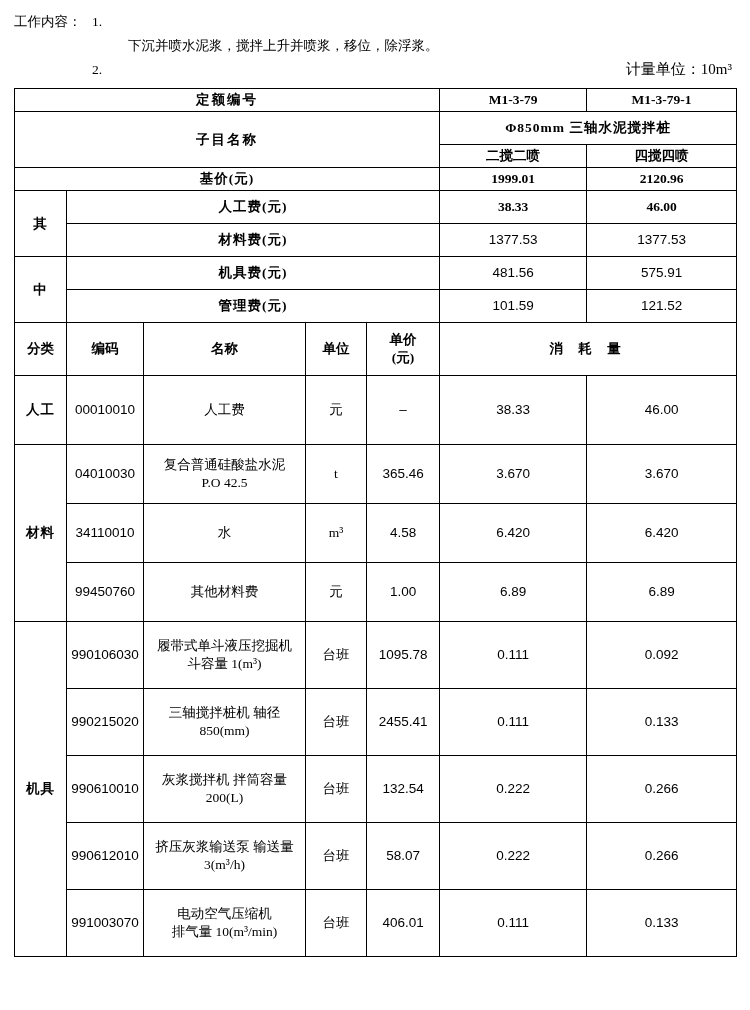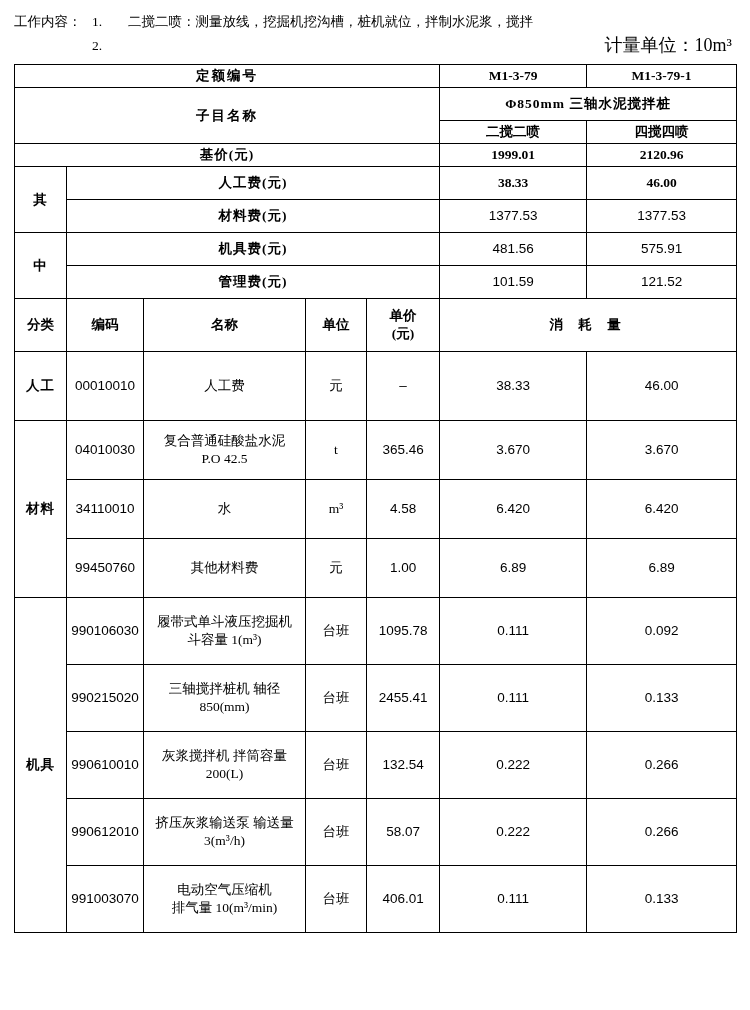--- a/index.html
+++ b/index.html
@@ -42,21 +42,21 @@
     flex: 0 0 36px;
     text-align: left;
   }
   .note-indent-2 { padding-left: 114px; }
   .note-text { }
 
   .unit-row {
     display: flex;
     justify-content: flex-end;
     line-height: 22px;
-    font-size: 18px;
+    font-size: 15px;
     padding-right: 4px;
     margin-top: -24px;
   }
   .unit-row .unit-text { white-space: nowrap; }
 
   
   table.main {
     width: 722px;
     border-collapse: collapse;
     table-layout: fixed;
@@ -98,21 +98,23 @@
 </style>
 </head>
 <body>
 
 <div class="page">
 
   <div class="notes">
     <div class="note-line">
       <span class="note-label">工作内容：</span>
       <span class="note-num">1.</span>
-      <span class="note-text">二搅二喷：测量放线，挖掘机挖沟槽，桩机就位，拌制水泥浆，搅拌</span>
+    </div>
+    <div class="note-line note-indent-2">
+      <span class="note-text">下沉并喷水泥浆，搅拌上升并喷浆，移位，除浮浆。</span>
     </div>
     <div class="note-line">
       <span class="note-label"></span>
       <span class="note-num">2.</span>
     </div>
     <div class="unit-row">
       <span class="unit-text">计量单位：10m³</span>
     </div>
   </div>
 

